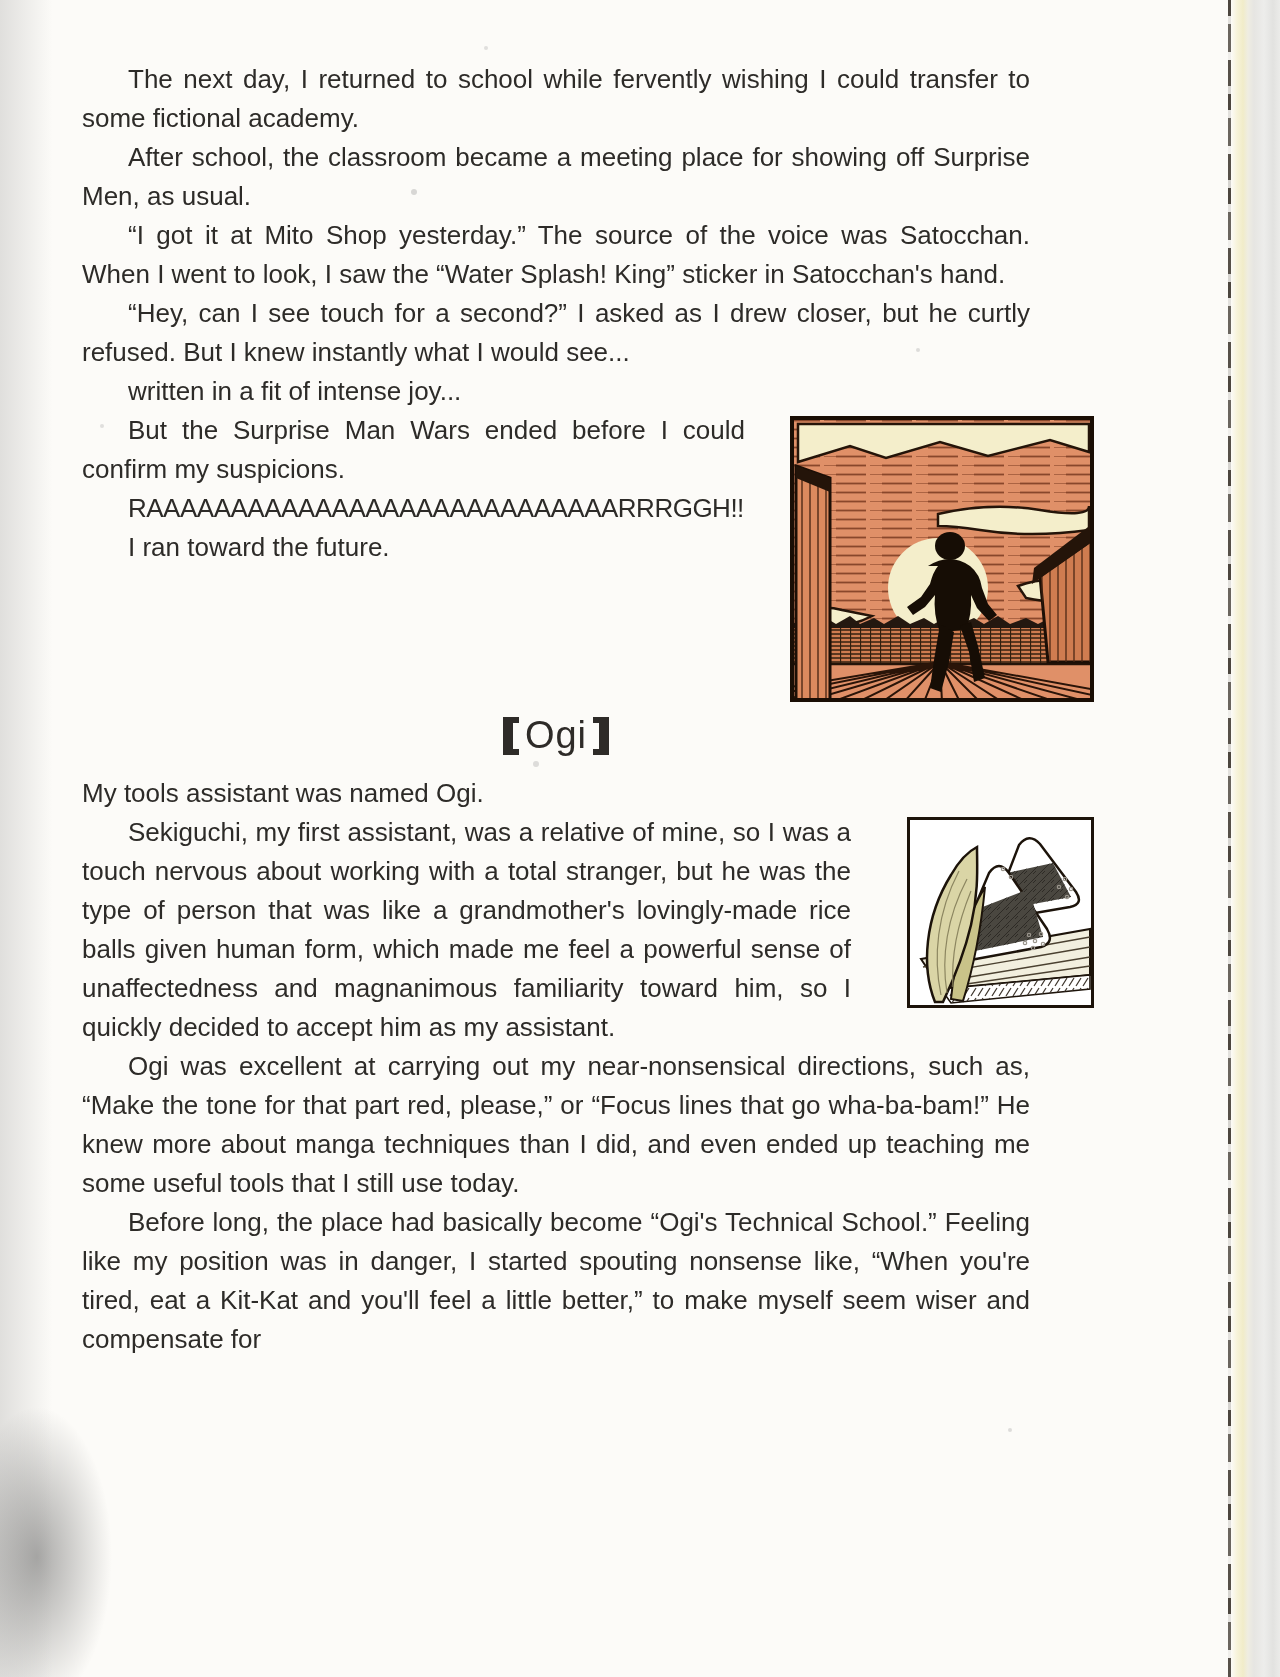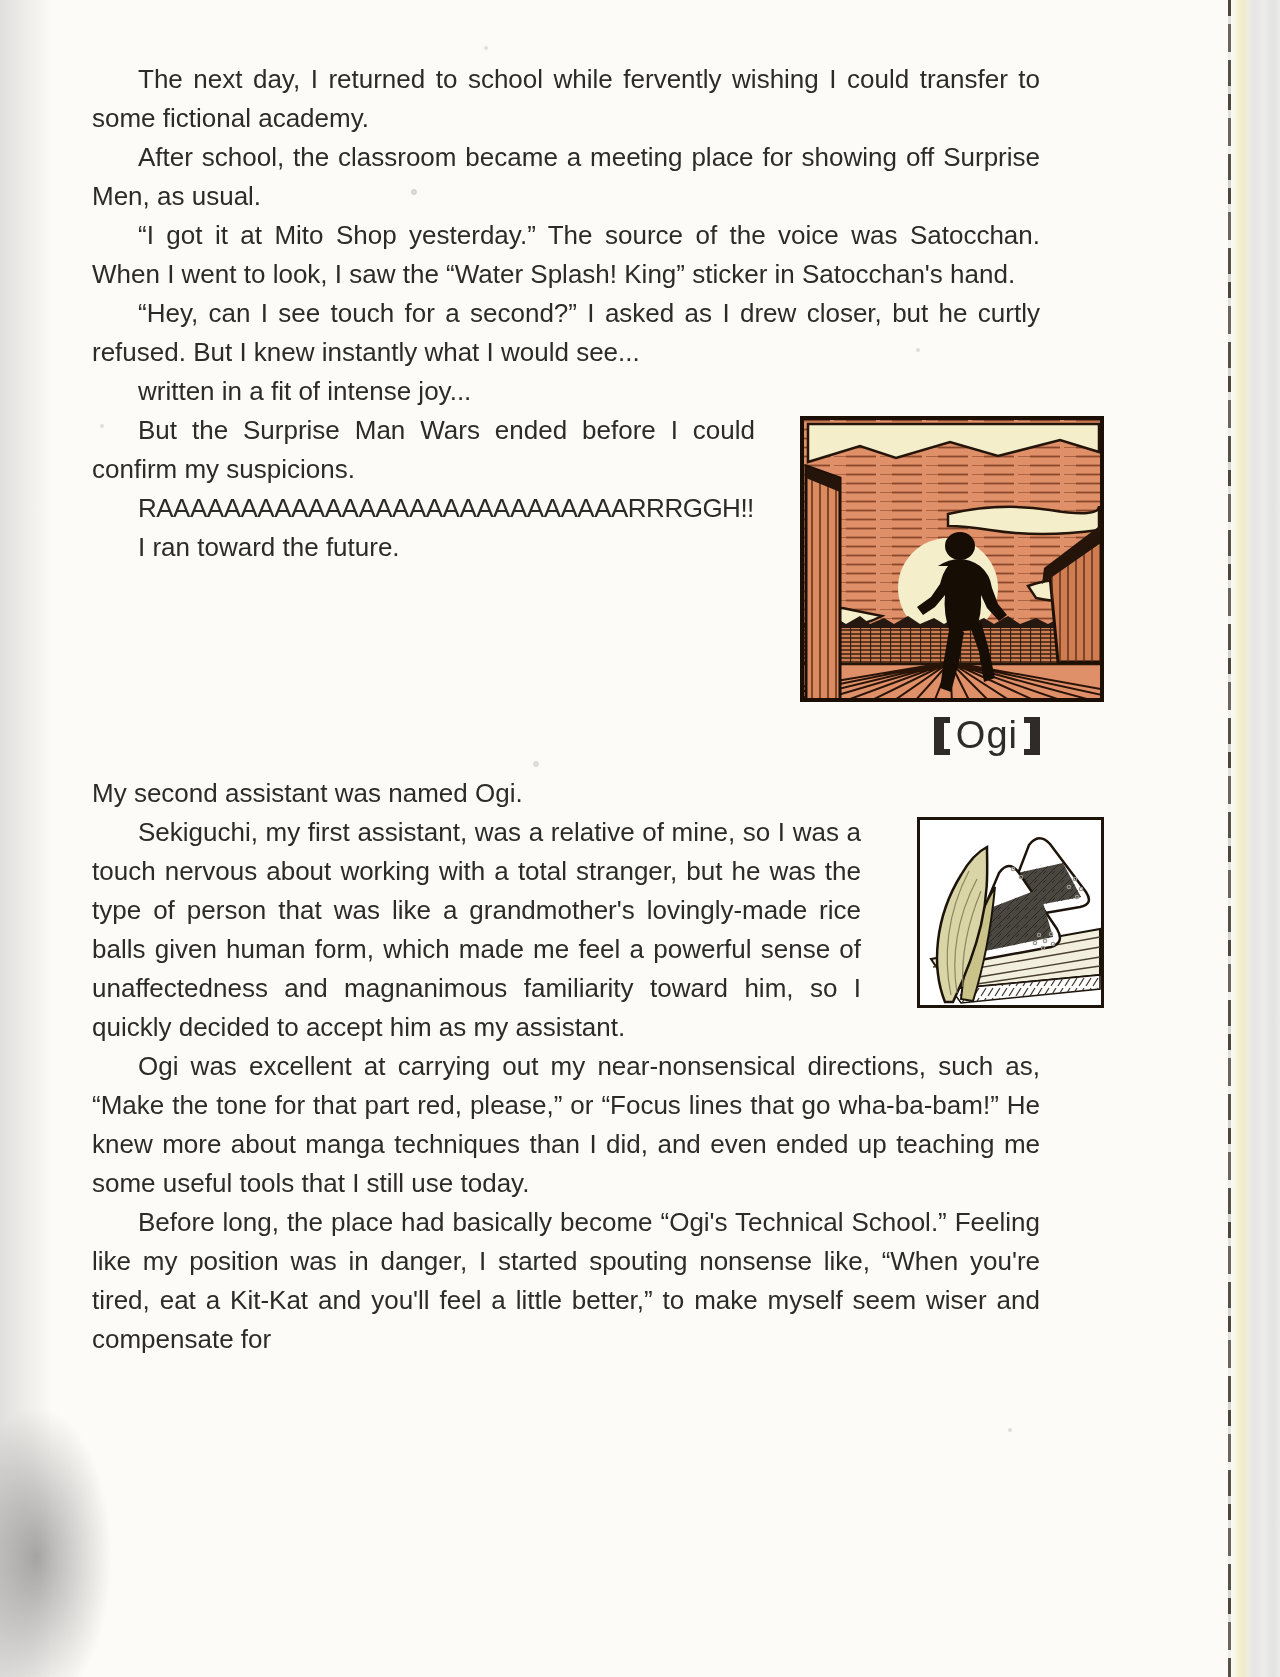--- a/index.html
+++ b/index.html
@@ -26,28 +26,28 @@
   .specks { position:absolute; left:0; top:0; width:4px; height:4px; border-radius:50%;
     background:rgba(150,150,150,.0);
     box-shadow: 412px 190px 0 1px rgba(150,150,150,.35),
                 484px 46px 0 0 rgba(160,160,160,.3),
                 916px 348px 0 0 rgba(150,150,150,.3),
                 612px 428px 0 0 rgba(150,150,150,.3),
                 534px 762px 0 1px rgba(150,150,150,.3),
                 1008px 1428px 0 0 rgba(150,150,150,.3),
                 100px 424px 0 0 rgba(160,160,160,.3); }
 
-  .content { position:absolute; left:92px; top:60px; width:948px;
+  .content { position:absolute; left:82px; top:60px; width:948px;
     color:#2d2b28; font-size:26px; line-height:39px; text-align:justify; }
   .content p { margin:0; text-indent:46px; }
   .content p.noindent { text-indent:0; }
   .content p.shout { letter-spacing:-0.5px; }
 
   .heading { clear:both; margin:64px 0 16px 0; font-size:38px; line-height:46px;
-    font-weight:400; color:#2e2b28; letter-spacing:1px; text-align:right; text-indent:0; }
+    font-weight:400; color:#2e2b28; letter-spacing:1px; text-align:center; text-indent:0; }
   .lbr,.rbr { display:inline-block; width:16px; height:38px; box-sizing:border-box;
     border-style:solid; border-color:#2e2b28; vertical-align:-7px; }
   .lbr { border-width:6px 0 6px 10px; margin-right:6px; }
   .rbr { border-width:6px 10px 6px 0; margin-left:6px; }
 
   figure { padding:0; }
   .fig-sunset { float:right; width:304px; height:286px; margin:5px -64px 10px 45px; }
   .fig-rice   { float:right; width:187px; height:191px; margin:4px -64px 10px 56px; }
   figure svg { display:block; width:100%; height:100%; }
 </style>
@@ -115,21 +115,21 @@
         <rect x="2" y="2" width="300" height="282" fill="none" stroke="#1a0e05" stroke-width="4"></rect>
       </svg>
     </figure>
 
     <p>But the Surprise Man Wars ended before I could confirm my suspicions.</p>
     <p class="shout">RAAAAAAAAAAAAAAAAAAAAAAAAAAAARRRGGH!!</p>
     <p>I ran toward the future.</p>
 
     <h2 class="heading"><span class="lbr"></span><span>Ogi</span><span class="rbr"></span></h2>
 
-    <p class="noindent">My second assistant was named Ogi.</p>
+    <p class="noindent">My tools assistant was named Ogi.</p>
 
     <figure class="fig-rice">
       <svg viewBox="0 0 187 191">
         <defs>
           <pattern id="dg" width="7" height="10" patternUnits="userSpaceOnUse">
             <path d="M1,9 L6,1" stroke="#3c332a" stroke-width="1.2" fill="none"></path>
           </pattern>
           <pattern id="nt" width="9" height="9" patternUnits="userSpaceOnUse">
             <path d="M0,9 L9,0 M-1,4 L4,-1" stroke="#2e2b26" stroke-width="1" fill="none"></path>
           </pattern>

